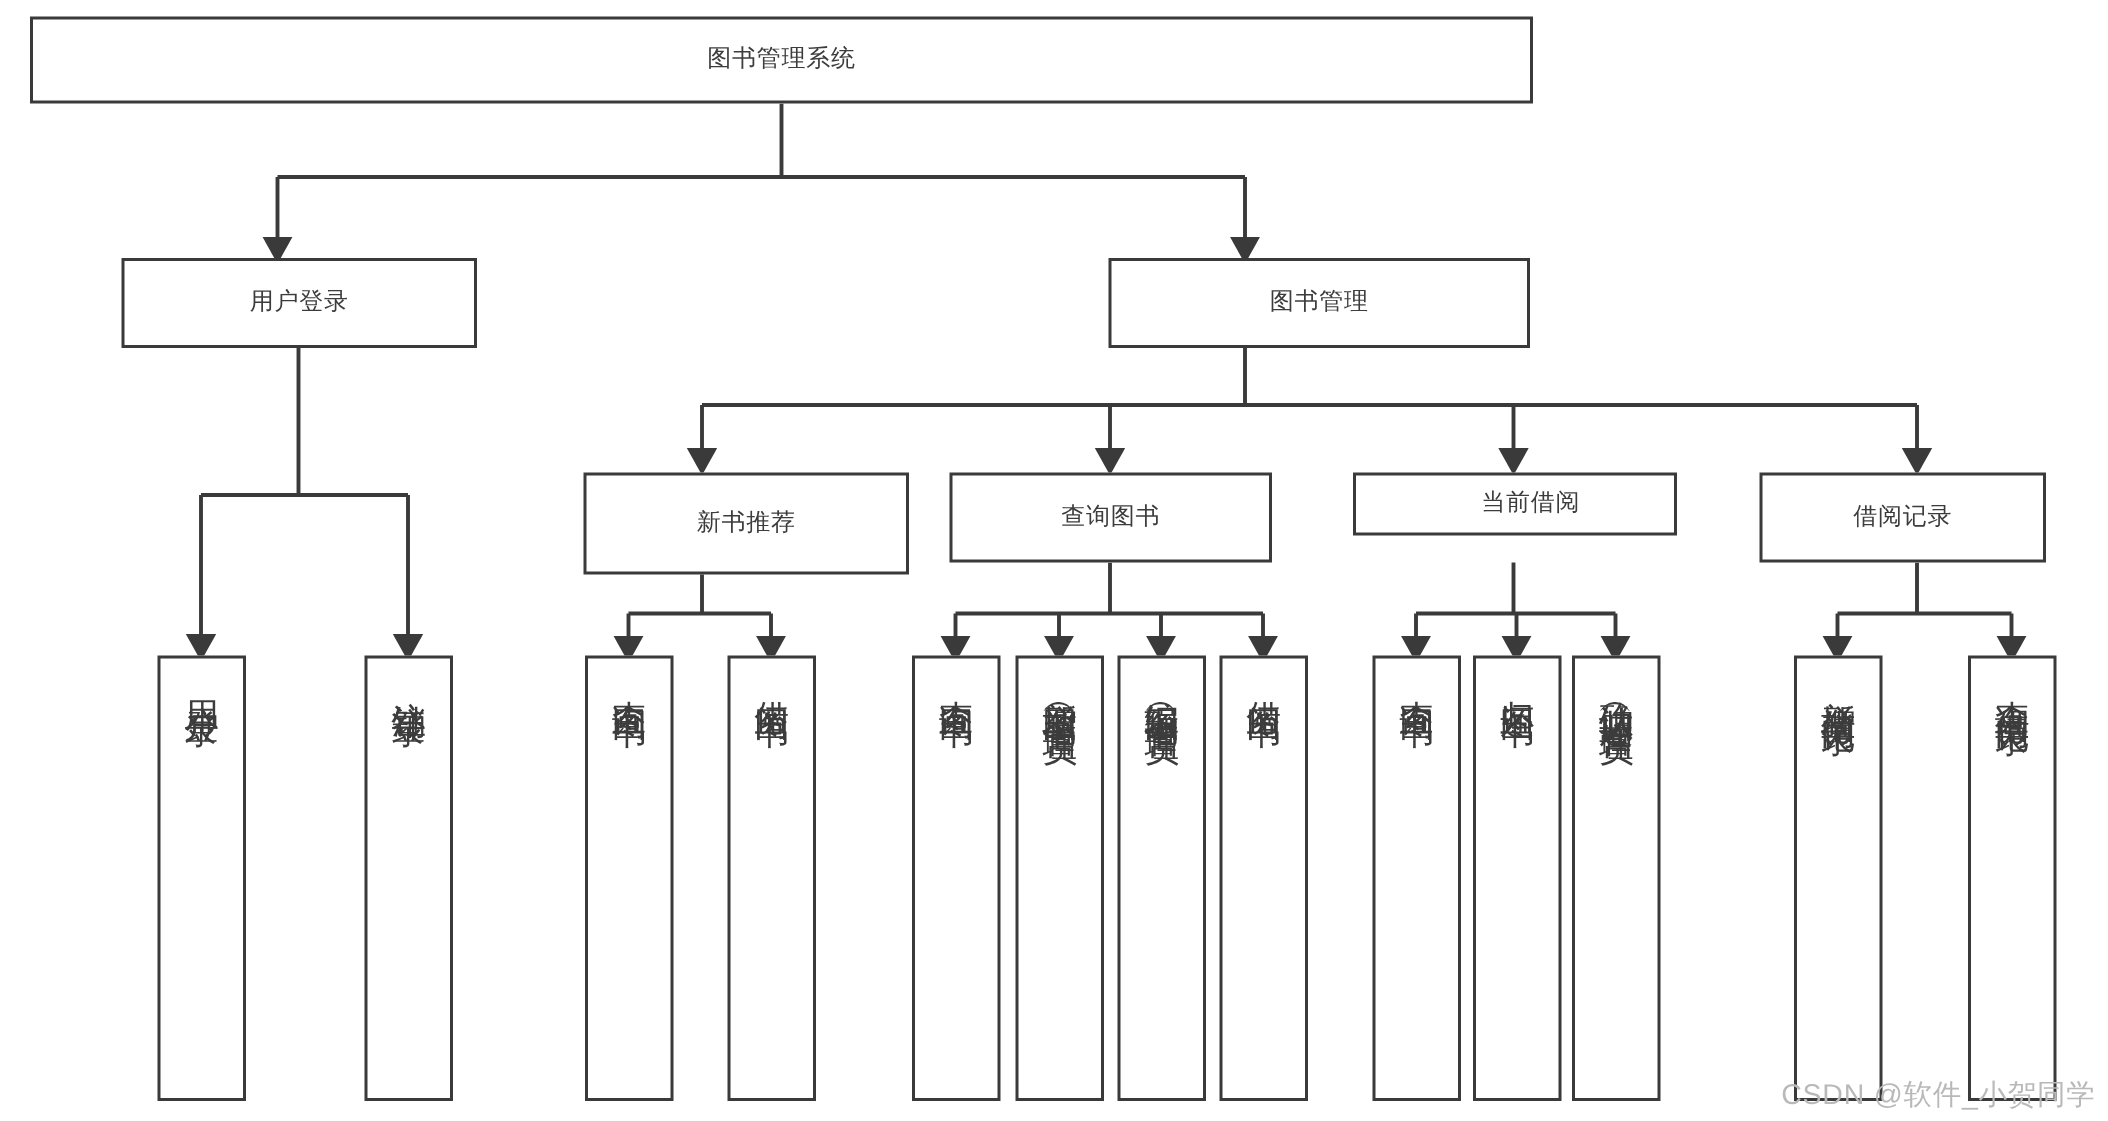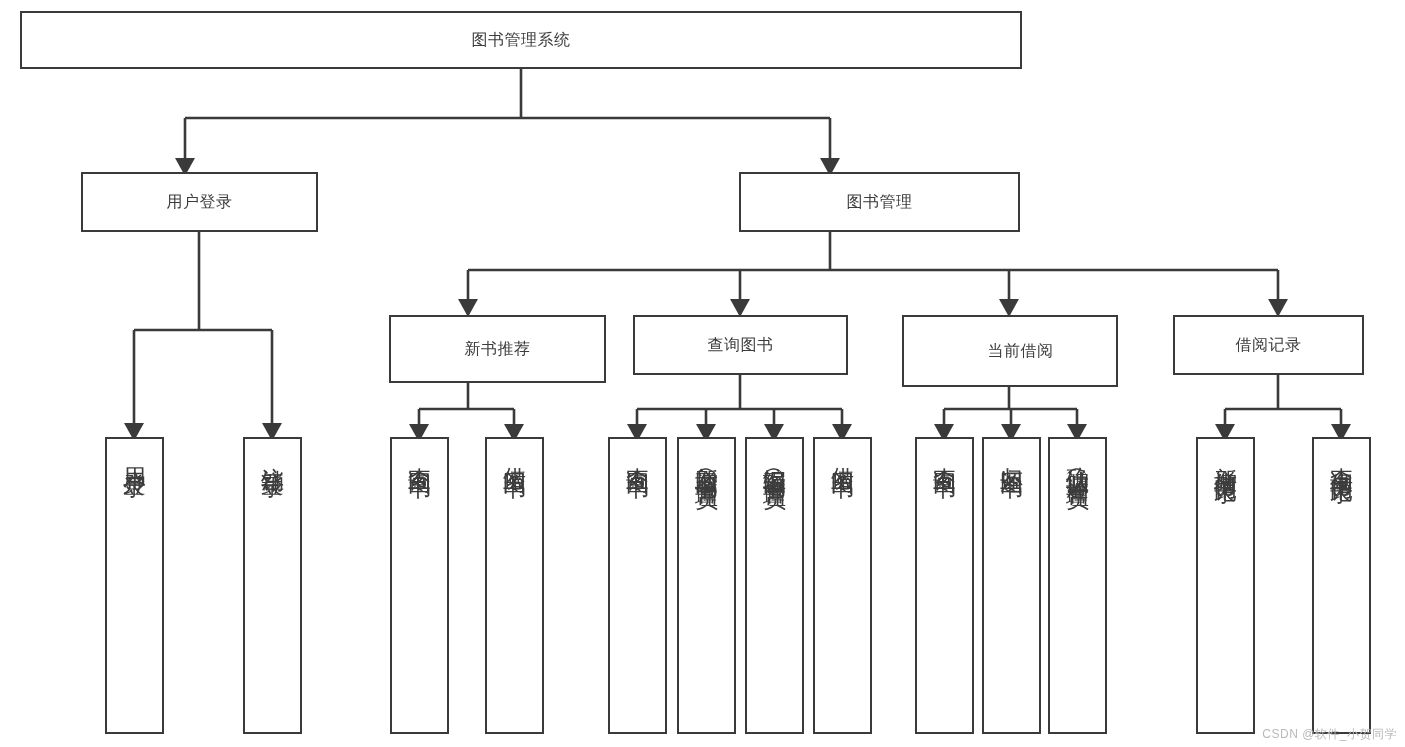--- a/index.html
+++ b/index.html
@@ -54,21 +54,21 @@
     font-size: 23px;
     writing-mode: vertical-rl;
     text-orientation: upright;
     letter-spacing: 3px;
     line-height: 1;
   }
   #watermark {
     position: absolute;
     right: 8px;
     bottom: 4px;
-    font-size: 12px;
+    font-size: 19px;
     color: #b9b9b9;
     letter-spacing: 0.5px;
     white-space: nowrap;
     user-select: none;
   }
 </style>
 </head>
 <body>
 
 <div id="diagram-root">
@@ -134,21 +134,21 @@
   <div class="node horiz" style="left:739px; top:172px; width:281px; height:60px;">
     <span class="label">图书管理</span>
   </div>
 
   <div class="node horiz" style="left:361px; top:315px; width:217px; height:68px;margin-left:28px;">
     <span class="label">新书推荐</span>
   </div>
   <div class="node horiz" style="left:633px; top:315px; width:215px; height:60px;">
     <span class="label">查询图书</span>
   </div>
-  <div class="node horiz" style="left:902px; top:315px; width:216px; height:72px;padding-left:21px;">
+  <div class="node horiz" style="left:902px; top:315px; width:216px; height:42px;padding-left:21px;">
     <span class="label">当前借阅</span>
   </div>
   <div class="node horiz" style="left:1173px; top:315px; width:191px; height:60px;">
     <span class="label">借阅记录</span>
   </div>
 
   <div class="node vert" style="left:105px; top:437px; width:59px; height:297px;">
     <span class="label">用户登录</span>
   </div>
   <div class="node vert" style="left:243px; top:437px; width:59px; height:297px;">

